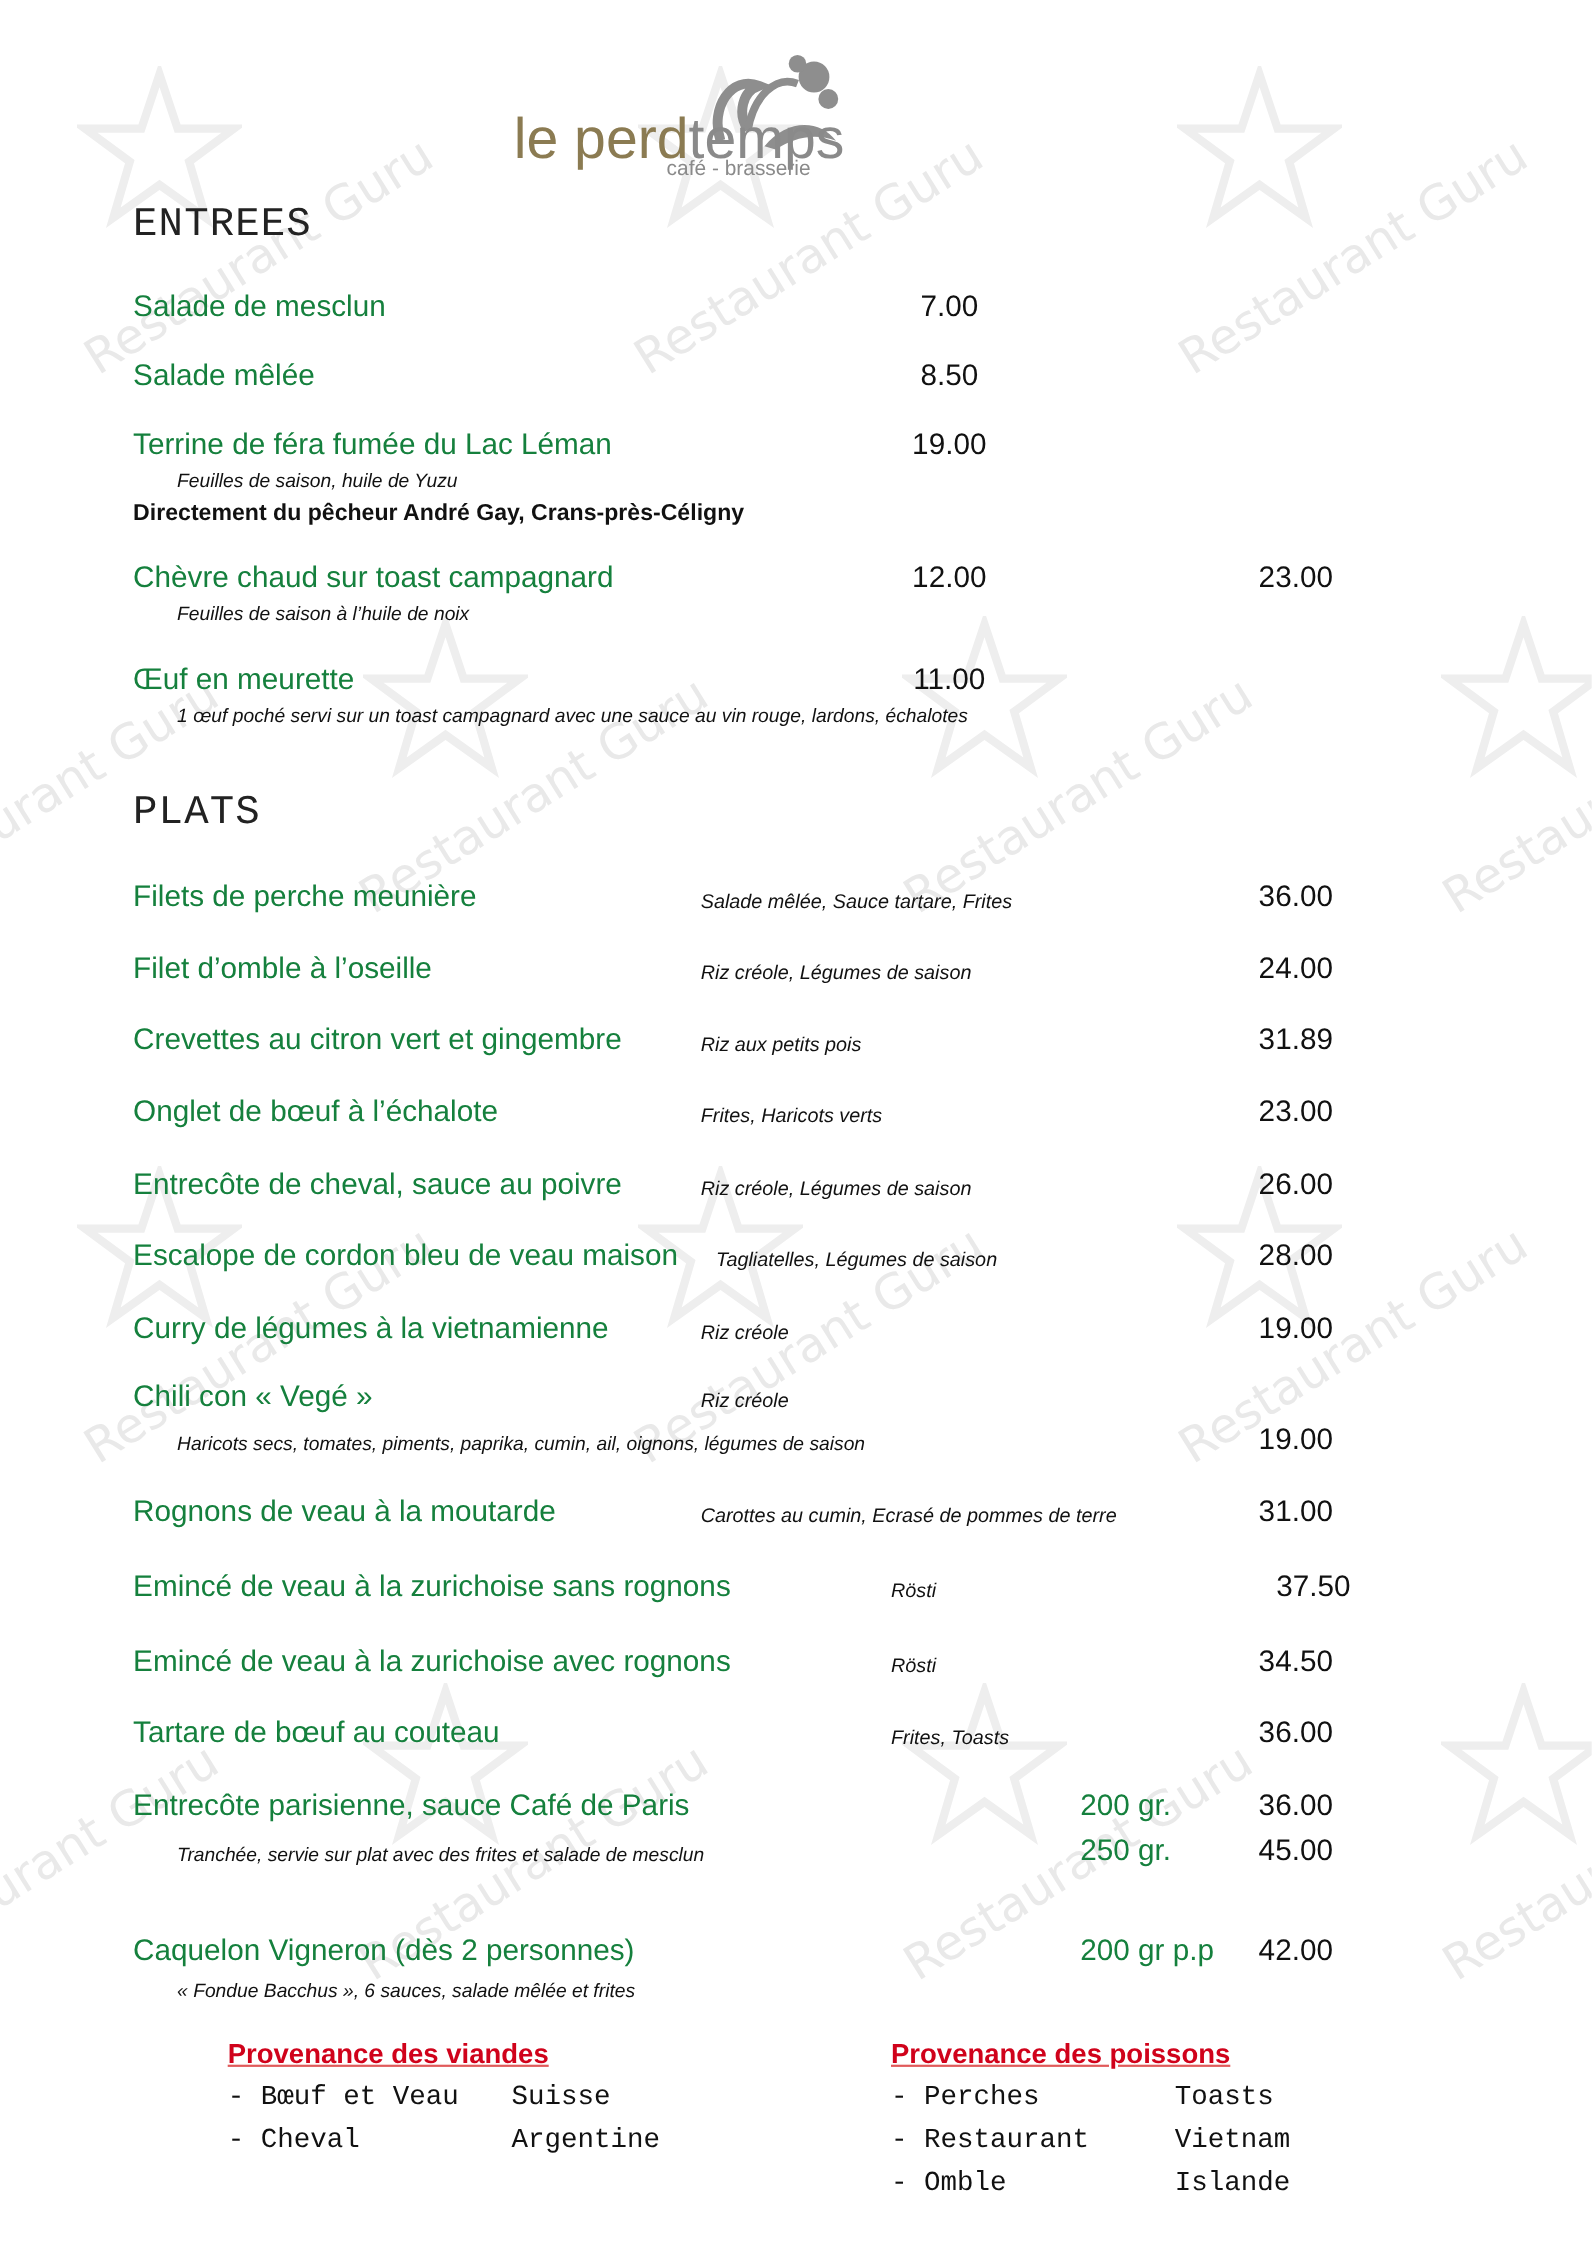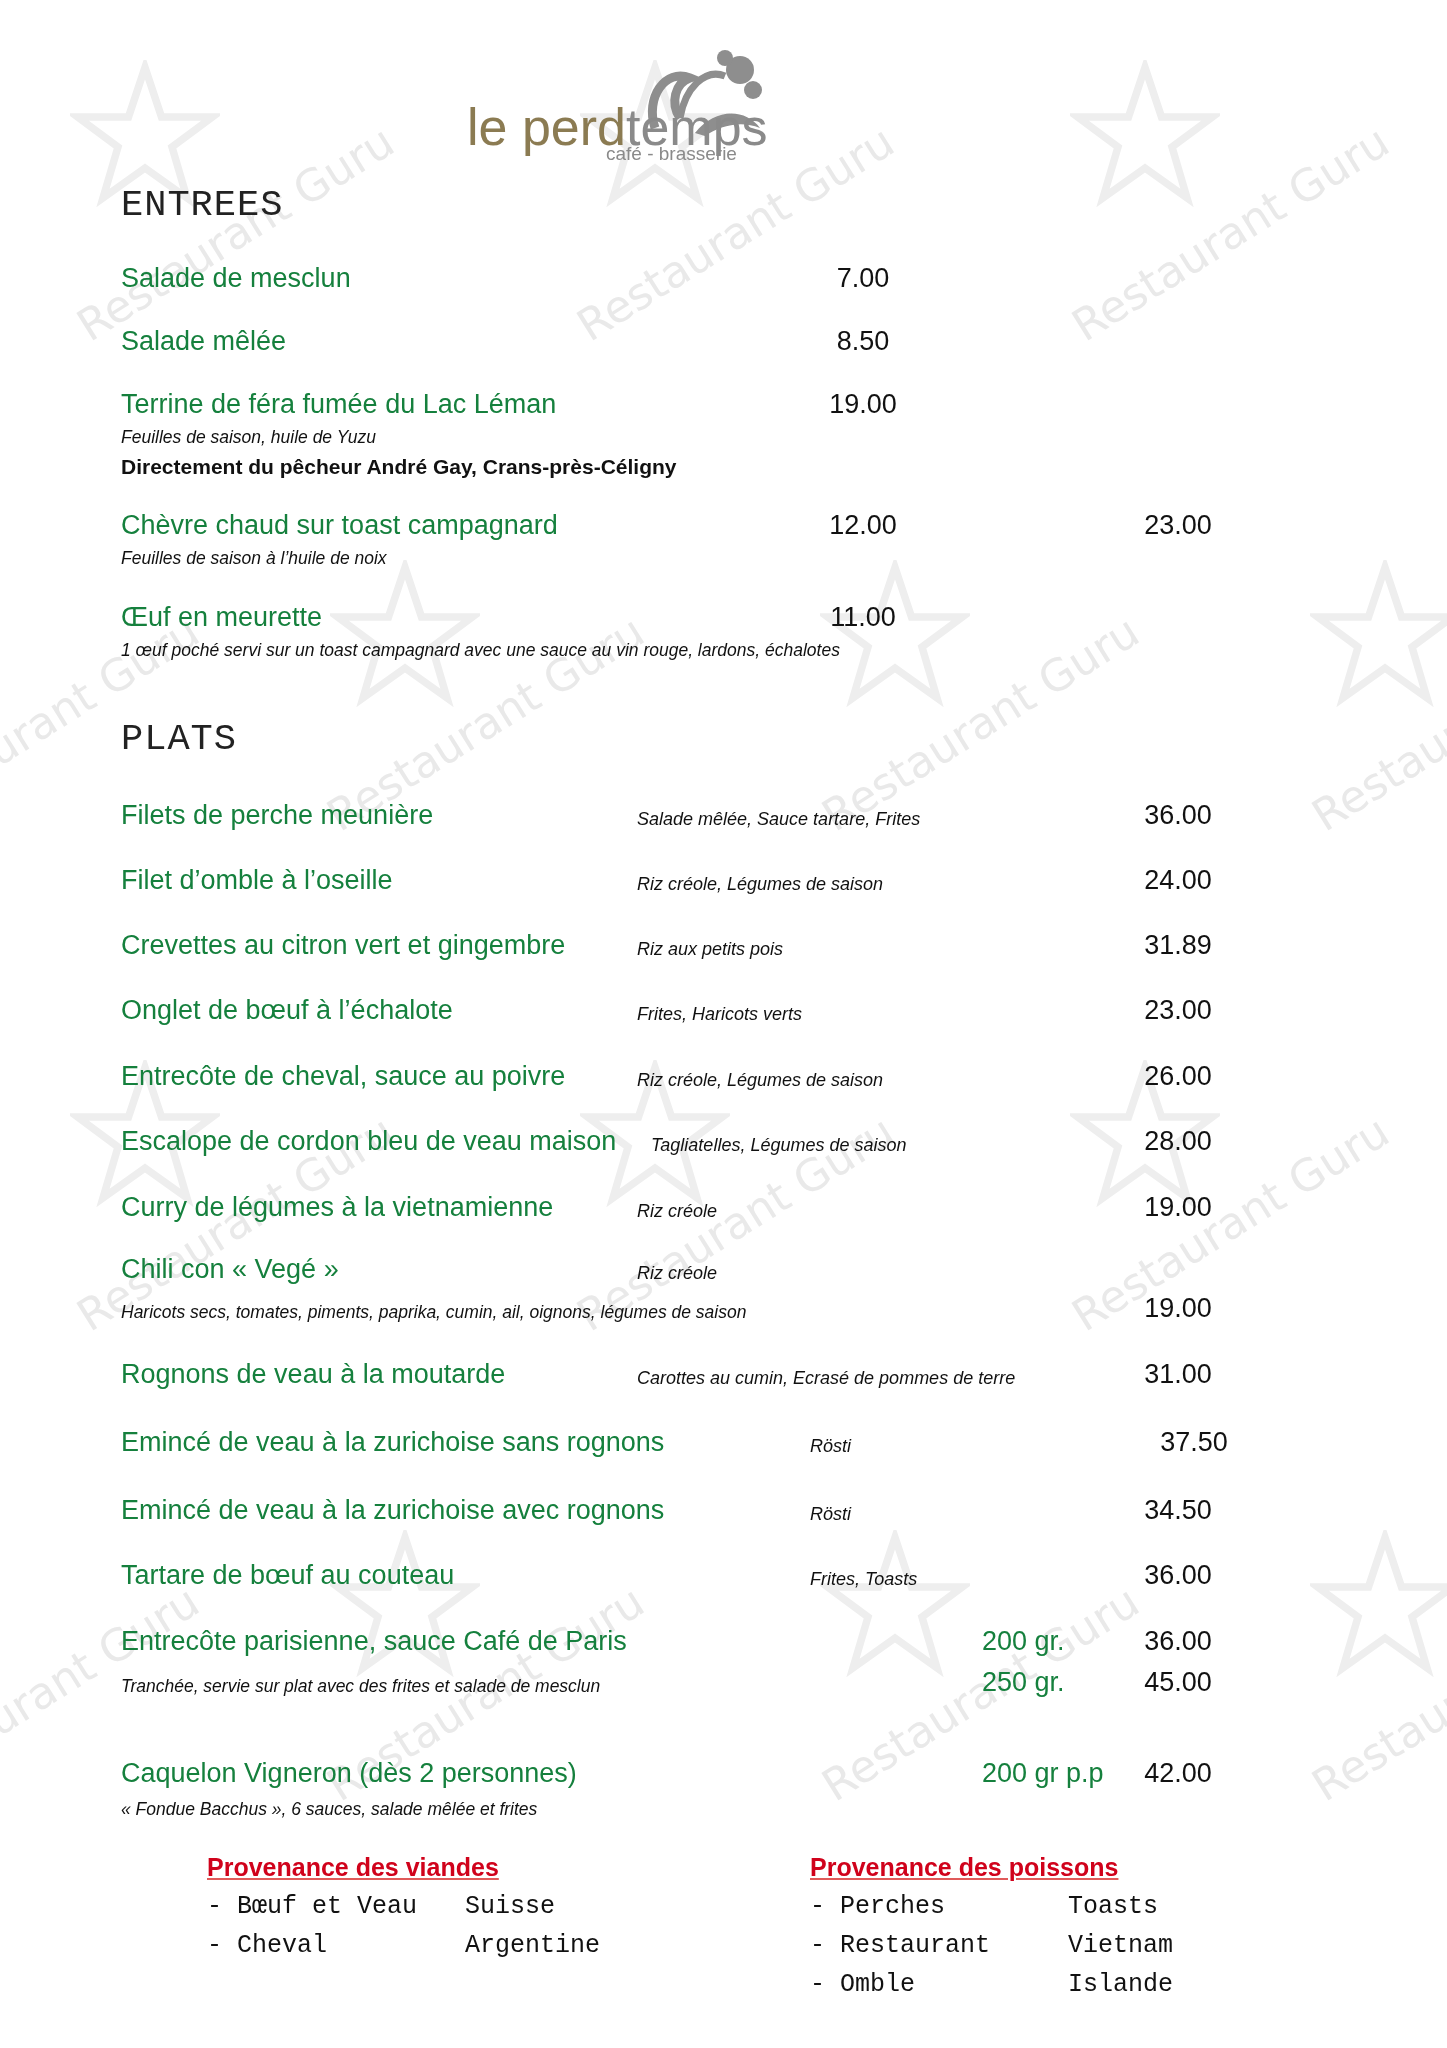--- a/index.html
+++ b/index.html
@@ -5,21 +5,21 @@
   html, body { margin:0; padding:0; }
   body { width:1447px; height:2048px; background:#ffffff; position:relative; overflow:hidden;
          font-family:"Liberation Sans", sans-serif; color:#111; }
   .abs { position:absolute; white-space:nowrap; }
   .wm { position:absolute; color:#e9e9e9; font-size:44px; font-family:"DejaVu Sans", sans-serif;
         transform:rotate(-32deg); transform-origin:left bottom; white-space:nowrap; z-index:0; }
   .star { position:absolute; width:150px; height:150px; z-index:0; }
   .content { position:absolute; left:0; top:0; width:1447px; height:2048px; z-index:1; }
   .section-title { font-family:"Liberation Mono", monospace; font-size:37px; color:#222; letter-spacing:1px; }
   .item { font-size:27px; color:#15803d; }
-  .desc { font-size:17.5px; font-style:italic; color:#111; }
+  .desc { font-size:17.5px; font-style:italic; color:#111;margin-left:40px; }
   .note-bold { font-size:21px; font-weight:bold; }
   .price { font-size:27px; text-align:center; }
   .side { font-size:18px; font-style:italic; }
   .prov-title { font-size:25px; font-weight:bold; color:#d0021b; text-decoration:underline; text-decoration-color:#e05a5a; }
   .prov { font-size:25px;font-family:Liberation Mono, monospace; }
   .logo-left { color:#8b7b52; font-size:52px; font-family:"Liberation Sans", sans-serif; }
   .logo-left .t2 { color:#8a8a8a; }
   .logo-sub { color:#8a8a8a; font-size:19px; }
   .logo-right { color:#857449; font-weight:bold; font-size:43px; line-height:35px; letter-spacing:-1px; }
   .snow { color:#9a9a9a; font-weight:normal; font-size:34px; margin-right:4px; }

